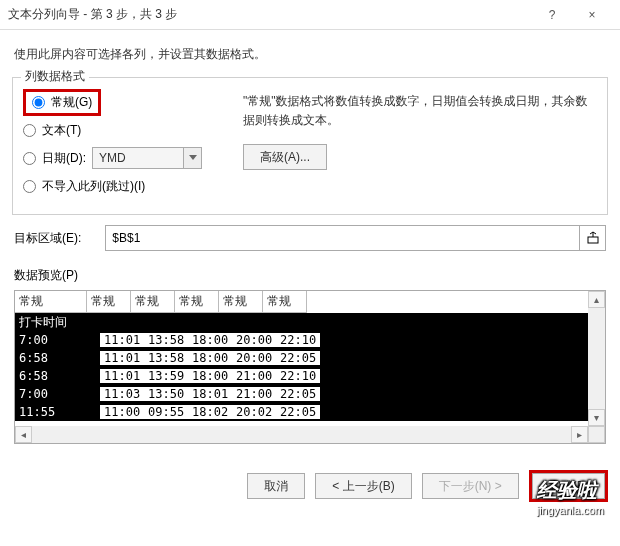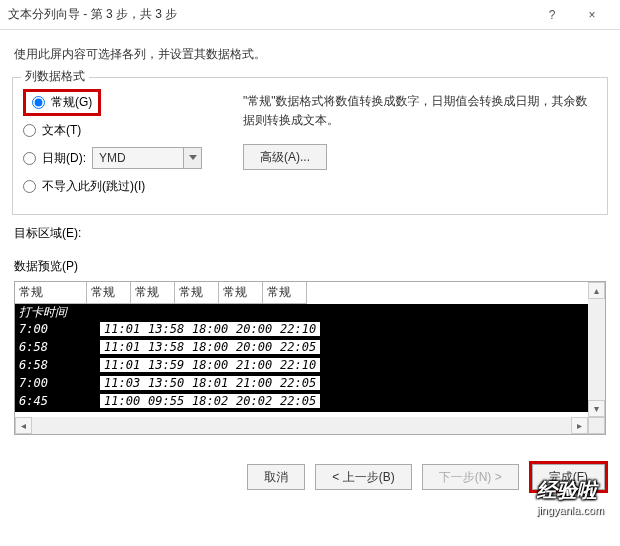--- a/index.html
+++ b/index.html
@@ -35,21 +35,21 @@
 .preview-scroll .track { flex: 1; background: #f0f0f0; position: relative; }
 .preview-hscroll { position: absolute; left: 0; right: 17px; bottom: 0; height: 17px; background: #f0f0f0; display: flex; }
 .preview-hscroll .arrow { width: 17px; display: flex; align-items: center; justify-content: center; color: #666; border: 1px solid #ccc; background: #f5f5f5; cursor: pointer; font-size: 10px; }
 .preview-hscroll .track { flex: 1; background: #f0f0f0; }
 .preview-content { position: absolute; left: 0; right: 17px; top: 0; bottom: 17px; overflow: hidden; font-family: "SimSun", monospace; font-size: 12px; }
 .hdr-row { display: flex; background: #fff; color: #333; }
 .hdr-cell { padding: 2px 4px; border-right: 1px solid #bbb; border-bottom: 1px solid #bbb; }
 .hdr-cell.first { width: 72px; background: #fff; color: #333; }
 .hdr-cell.col { width: 44px; }
 .data-rows { background: #000; color: #fff; }
-.data-row { display: flex; height: 18px; align-items: flex-start; font-style: italic; }
+.data-row { display: flex; height: 18px; align-items: center; }
 .data-cell { padding: 0 4px; }
 .data-cell.first { width: 85px; background: #000; color: #fff; }
 .data-cell.other { width: 44px; background: #fff; color: #000; }
 .btn-row { display: flex; justify-content: flex-end; gap: 10px; padding: 16px 12px 12px; align-items: center; }
 .btn.disabled { color: #aaa; }
 .finish-hl { border: 3px solid #c00; display: inline-flex; padding: 0; }
 .watermark { position: absolute; right: 16px; bottom: 30px; pointer-events: none; }
 .wm-text { font-size: 20px; font-weight: bold; font-style: italic; color: #fff; text-shadow: 1px 1px 2px #000, -1px -1px 2px #000, 1px -1px 2px #000, -1px 1px 2px #000; }
 .wm-sub { font-size: 11px; color: #fff; text-shadow: 1px 1px 1px #000; text-align: right; }
 .corner-sq { width: 17px; height: 17px; position: absolute; right: 0; bottom: 0; background: #f0f0f0; border: 1px solid #ccc; }
@@ -101,20 +101,29 @@
         <div class="desc">"常规"数据格式将数值转换成数字，日期值会转换成日期，其余数据则转换成文本。</div>
         <div class="adv-btn">
           <button class="btn">高级(A)...</button>
         </div>
       </div>
     </div>
   </div>
 
   <div class="target-row">
     <label>目标区域(E):</label>
+    <div class="target-input-wrap">
+      <input class="target-input" type="text" value="$B$1" style="">
+      <div class="ref-btn">
+        <svg width="14" height="14">
+            <rect x="2" y="6" width="10" height="6" fill="none" stroke="#000"></rect>
+            <path d="M7 1 L7 6 M4 3 L7 1 L10 3" fill="none" stroke="#000"></path>
+          </svg>
+      </div>
+    </div>
   </div>
 
   <div class="preview-label">数据预览(P)</div>
   <div class="preview-box">
     <div class="preview-content">
       <div class="hdr-row" id="hdr-row">
           <div class="hdr-cell first">常规</div>
           <div class="hdr-cell col">常规</div>
           <div class="hdr-cell col">常规</div>
           <div class="hdr-cell col">常规</div>
@@ -151,21 +160,21 @@
           </div>
           <div class="data-row">
             <div class="data-cell first">7:00</div>
             <div class="data-cell other">11:03</div>
             <div class="data-cell other">13:50</div>
             <div class="data-cell other">18:01</div>
             <div class="data-cell other">21:00</div>
             <div class="data-cell other">22:05</div>
           </div>
           <div class="data-row">
-            <div class="data-cell first">6:45</div>
+            <div class="data-cell first">11:55</div>
             <div class="data-cell other">11:00</div>
             <div class="data-cell other">09:55</div>
             <div class="data-cell other">18:02</div>
             <div class="data-cell other">20:02</div>
             <div class="data-cell other">22:05</div>
           </div>
         </div>
     </div>
     <div class="preview-scroll">
       <div class="arrow">▴</div>

